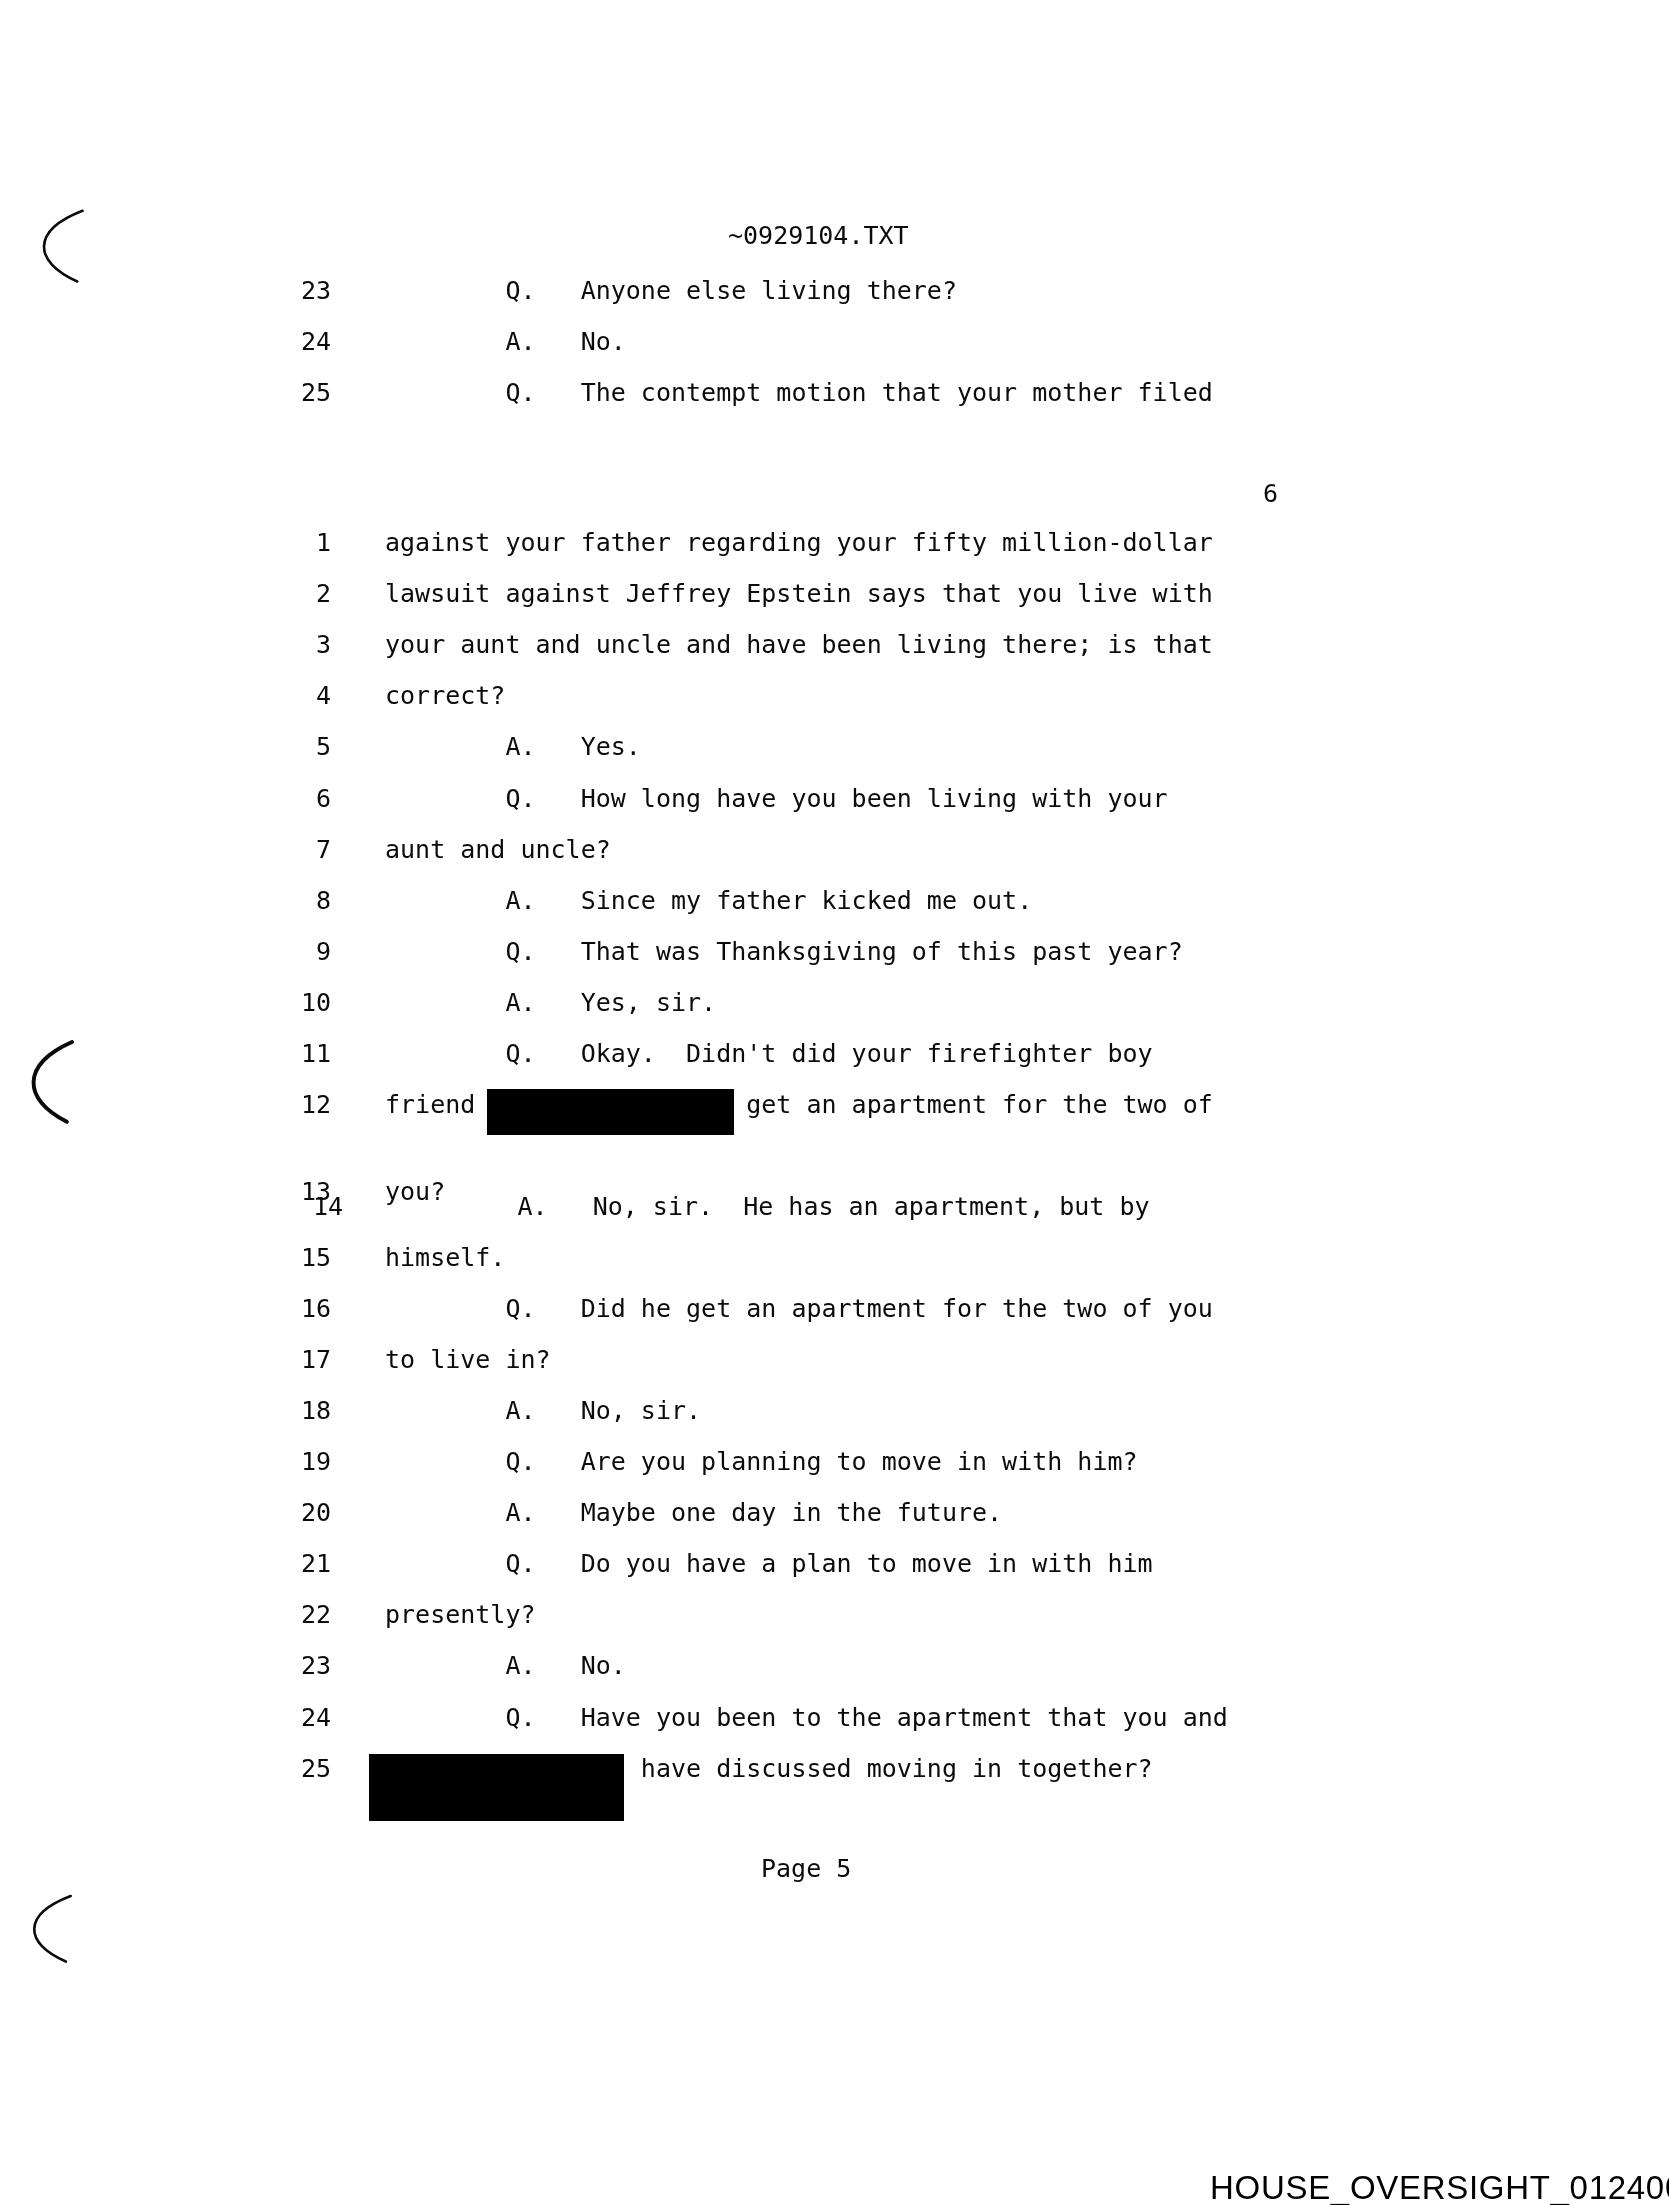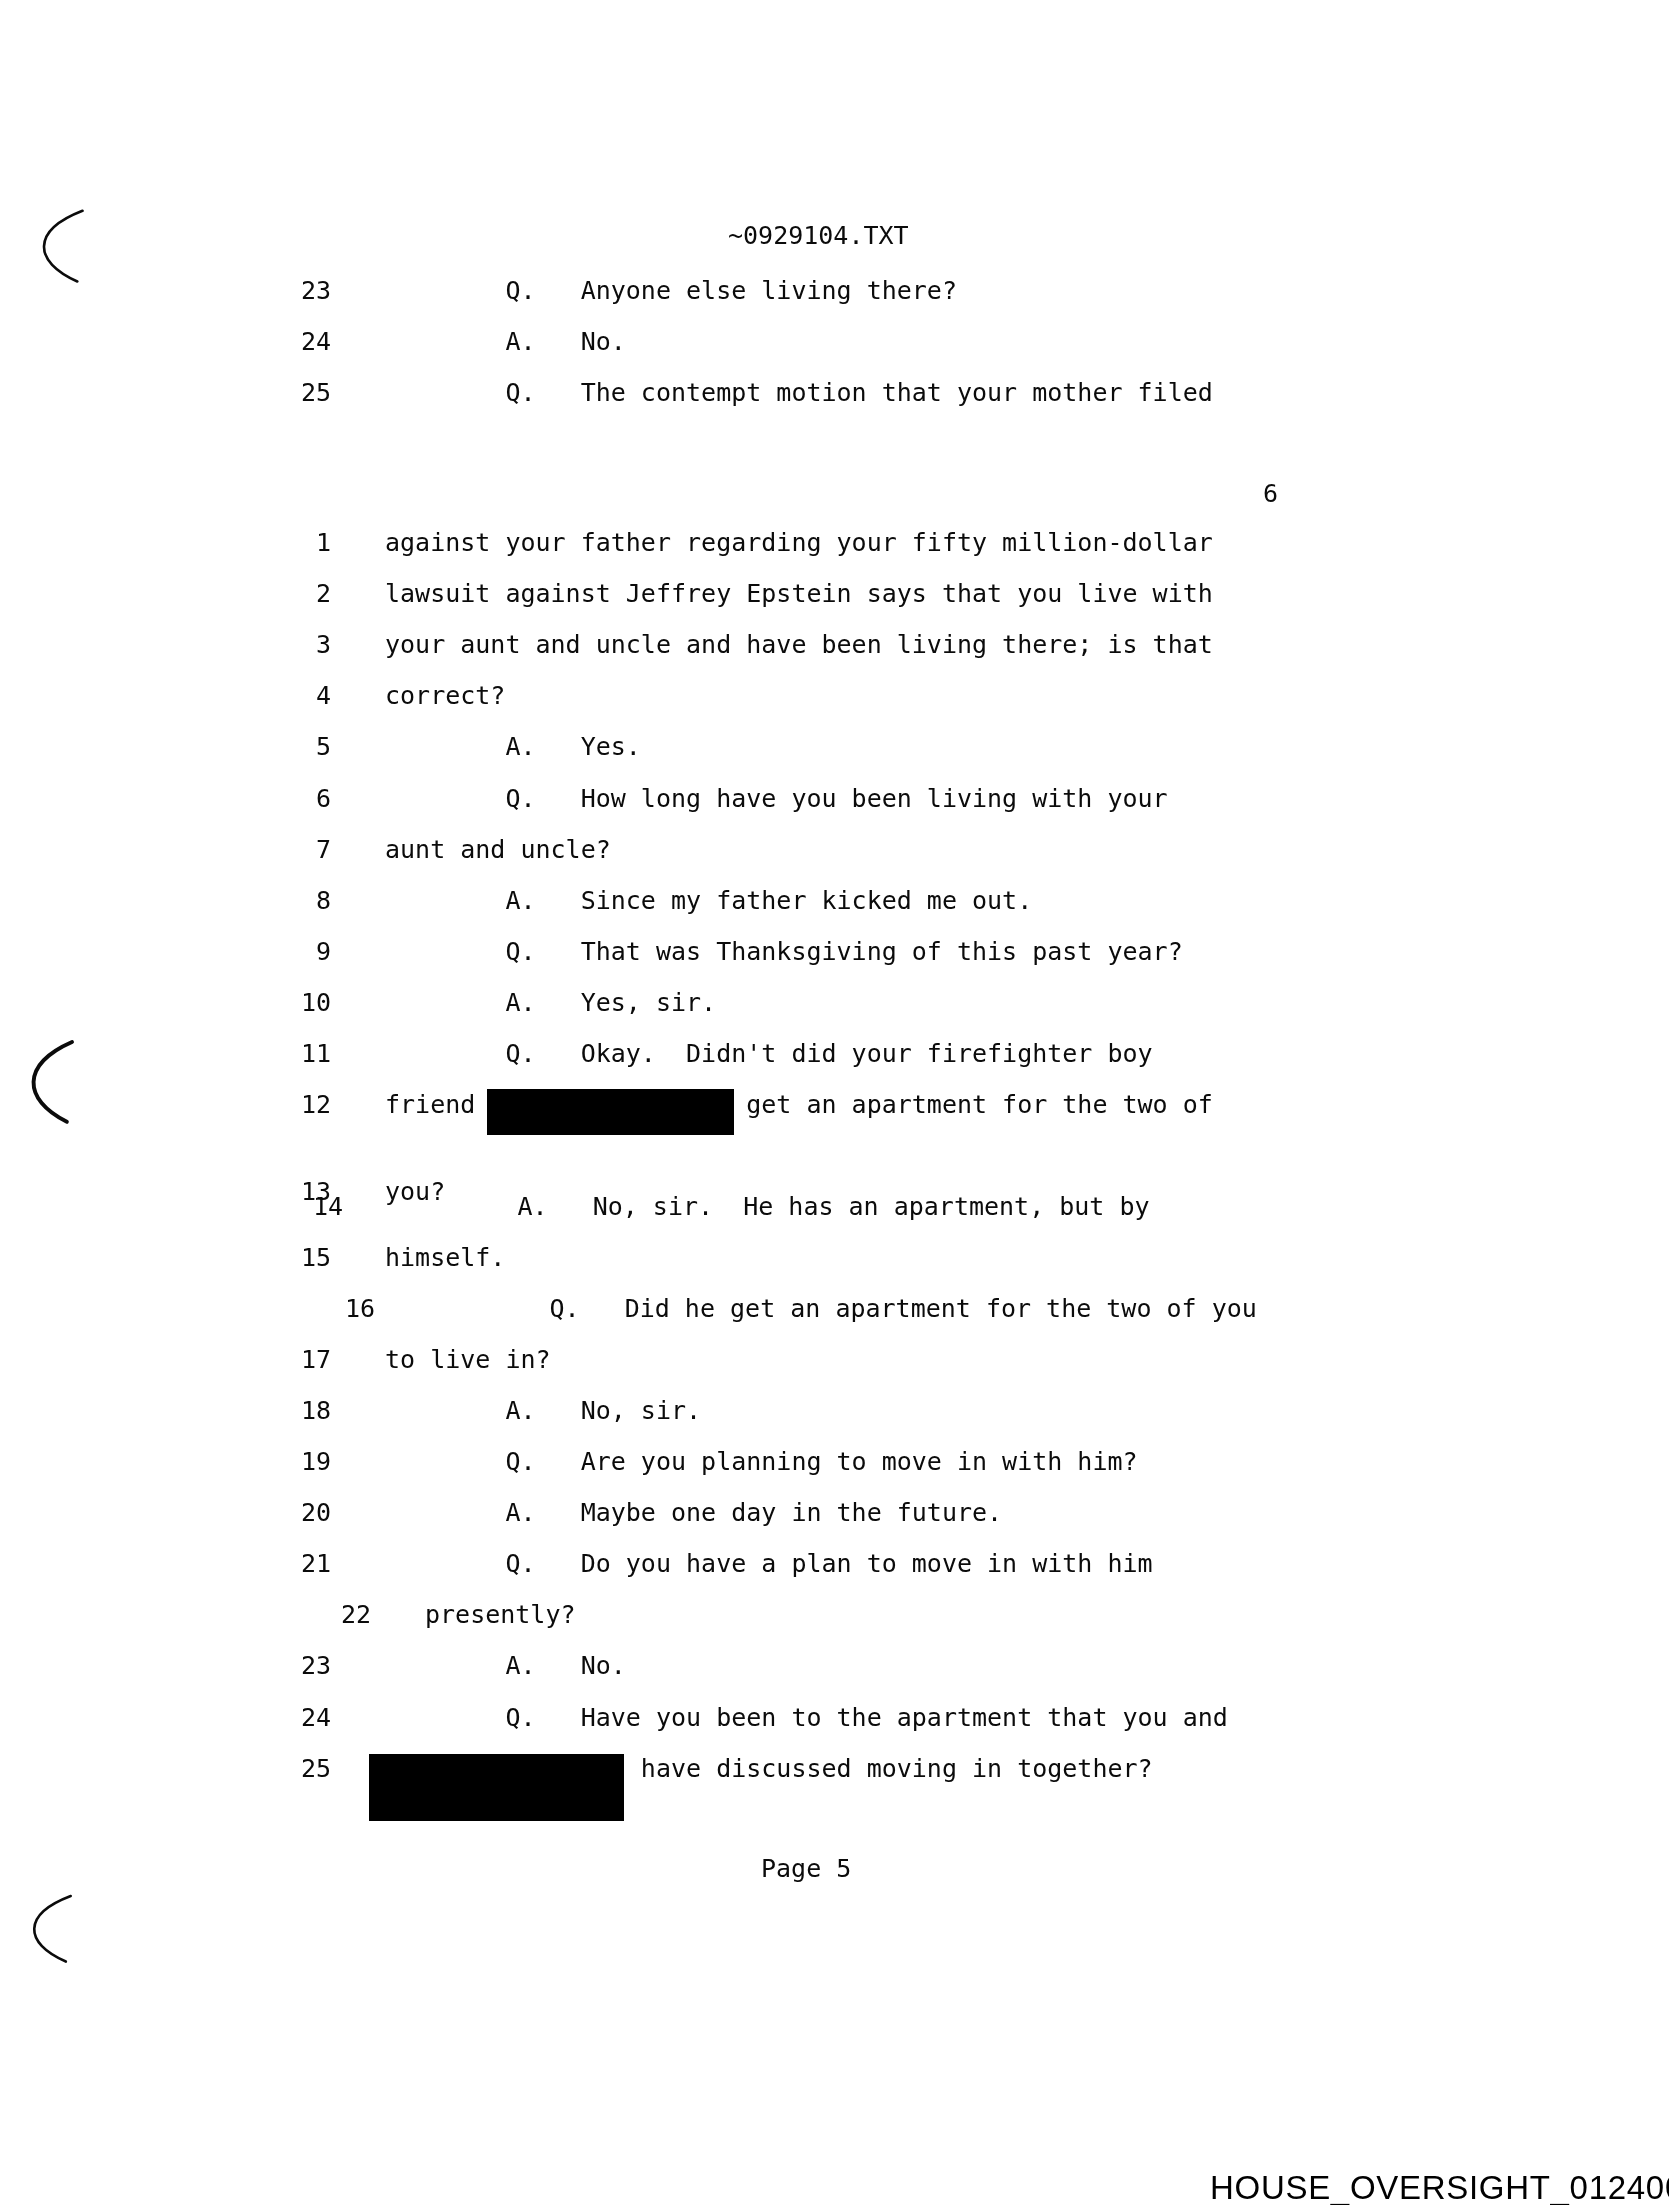--- a/index.html
+++ b/index.html
@@ -149,21 +149,21 @@
         <span class="ltext">you?</span>
       </div>
       <div class="trow" style="top: 1192px; margin-left: 12px;">
         <span class="lnum">14</span>
         <span class="ltext">        A.   No, sir.  He has an apartment, but by</span>
       </div>
       <div class="trow" style="top: 1243px;">
         <span class="lnum">15</span>
         <span class="ltext">himself.</span>
       </div>
-      <div class="trow" style="top: 1294px; margin-left: 44px;">
+      <div class="trow" style="top: 1294px;">
         <span class="lnum">16</span>
         <span class="ltext">        Q.   Did he get an apartment for the two of you</span>
       </div>
       <div class="trow" style="top: 1345px;">
         <span class="lnum">17</span>
         <span class="ltext">to live in?</span>
       </div>
       <div class="trow" style="top: 1396px;">
         <span class="lnum">18</span>
         <span class="ltext">        A.   No, sir.</span>
@@ -173,21 +173,21 @@
         <span class="ltext">        Q.   Are you planning to move in with him?</span>
       </div>
       <div class="trow" style="top: 1498px;">
         <span class="lnum">20</span>
         <span class="ltext">        A.   Maybe one day in the future.</span>
       </div>
       <div class="trow" style="top: 1549px;">
         <span class="lnum">21</span>
         <span class="ltext">        Q.   Do you have a plan to move in with him</span>
       </div>
-      <div class="trow" style="top: 1600px; margin-left: 40px;">
+      <div class="trow" style="top: 1600px;">
         <span class="lnum">22</span>
         <span class="ltext">presently?</span>
       </div>
       <div class="trow" style="top: 1651px;">
         <span class="lnum">23</span>
         <span class="ltext">        A.   No.</span>
       </div>
       <div class="trow" style="top: 1703px;">
         <span class="lnum">24</span>
         <span class="ltext">        Q.   Have you been to the apartment that you and</span>

